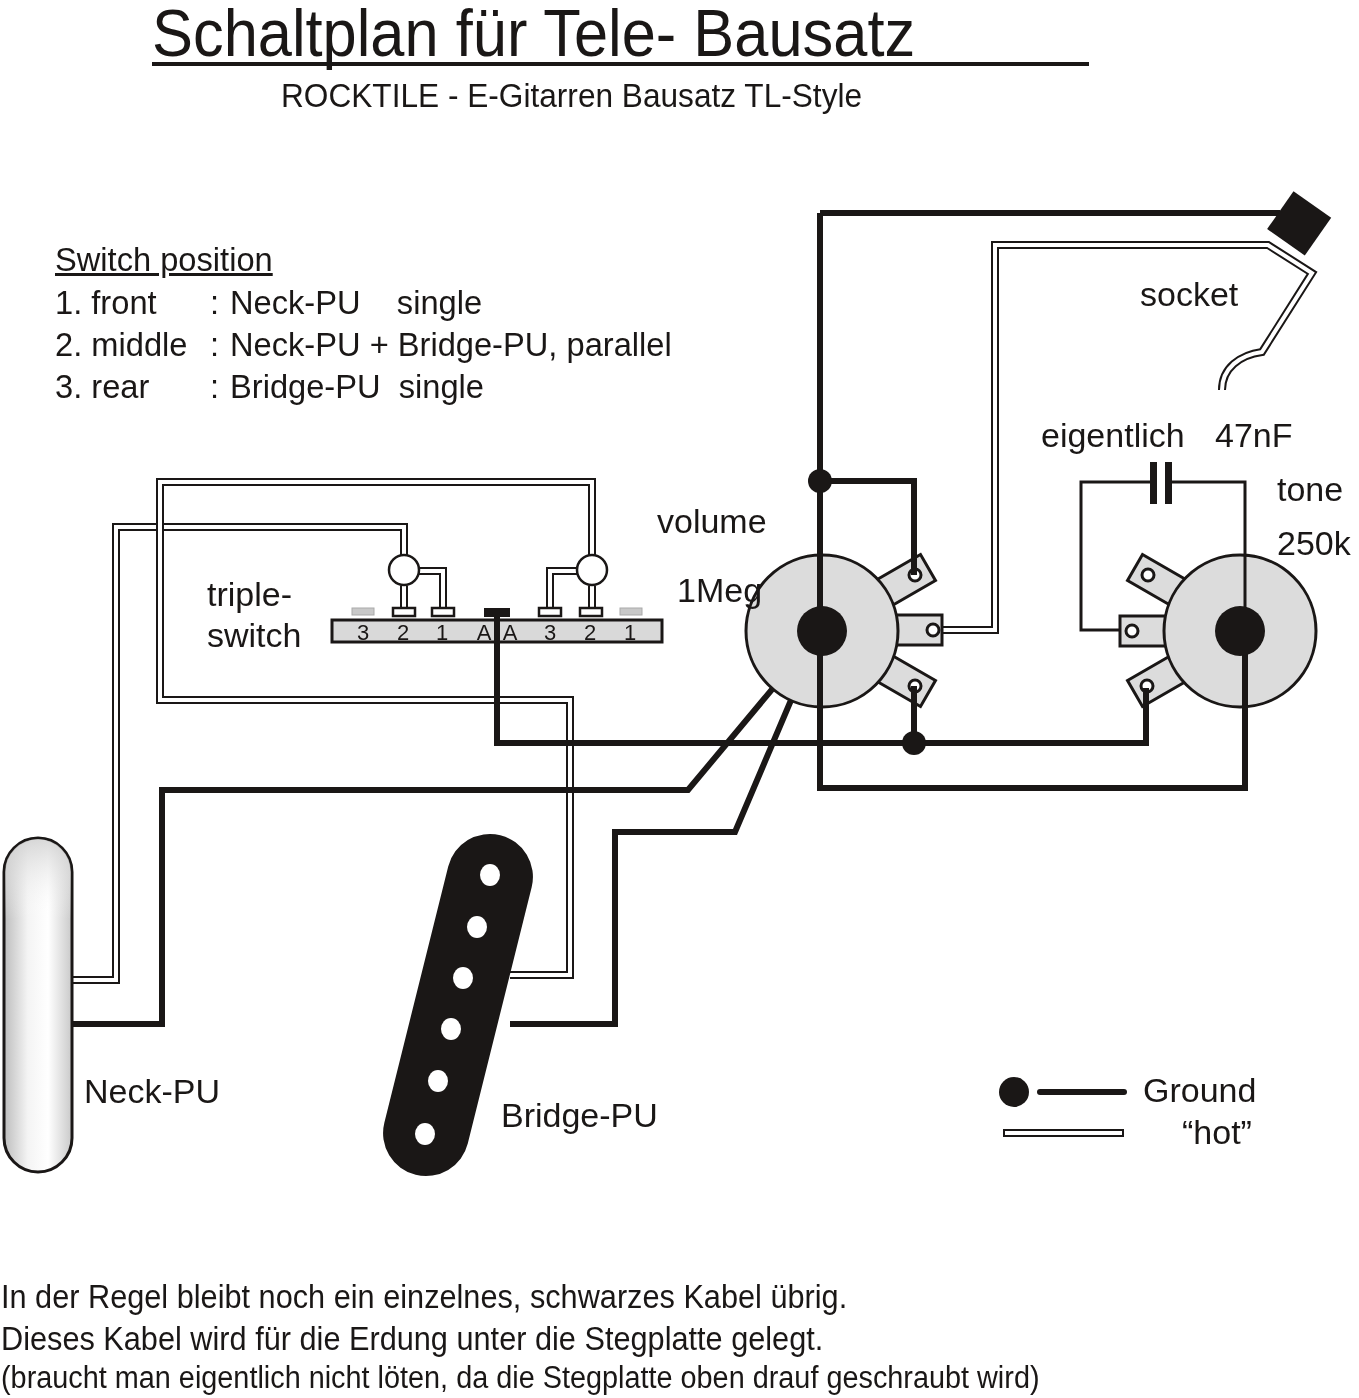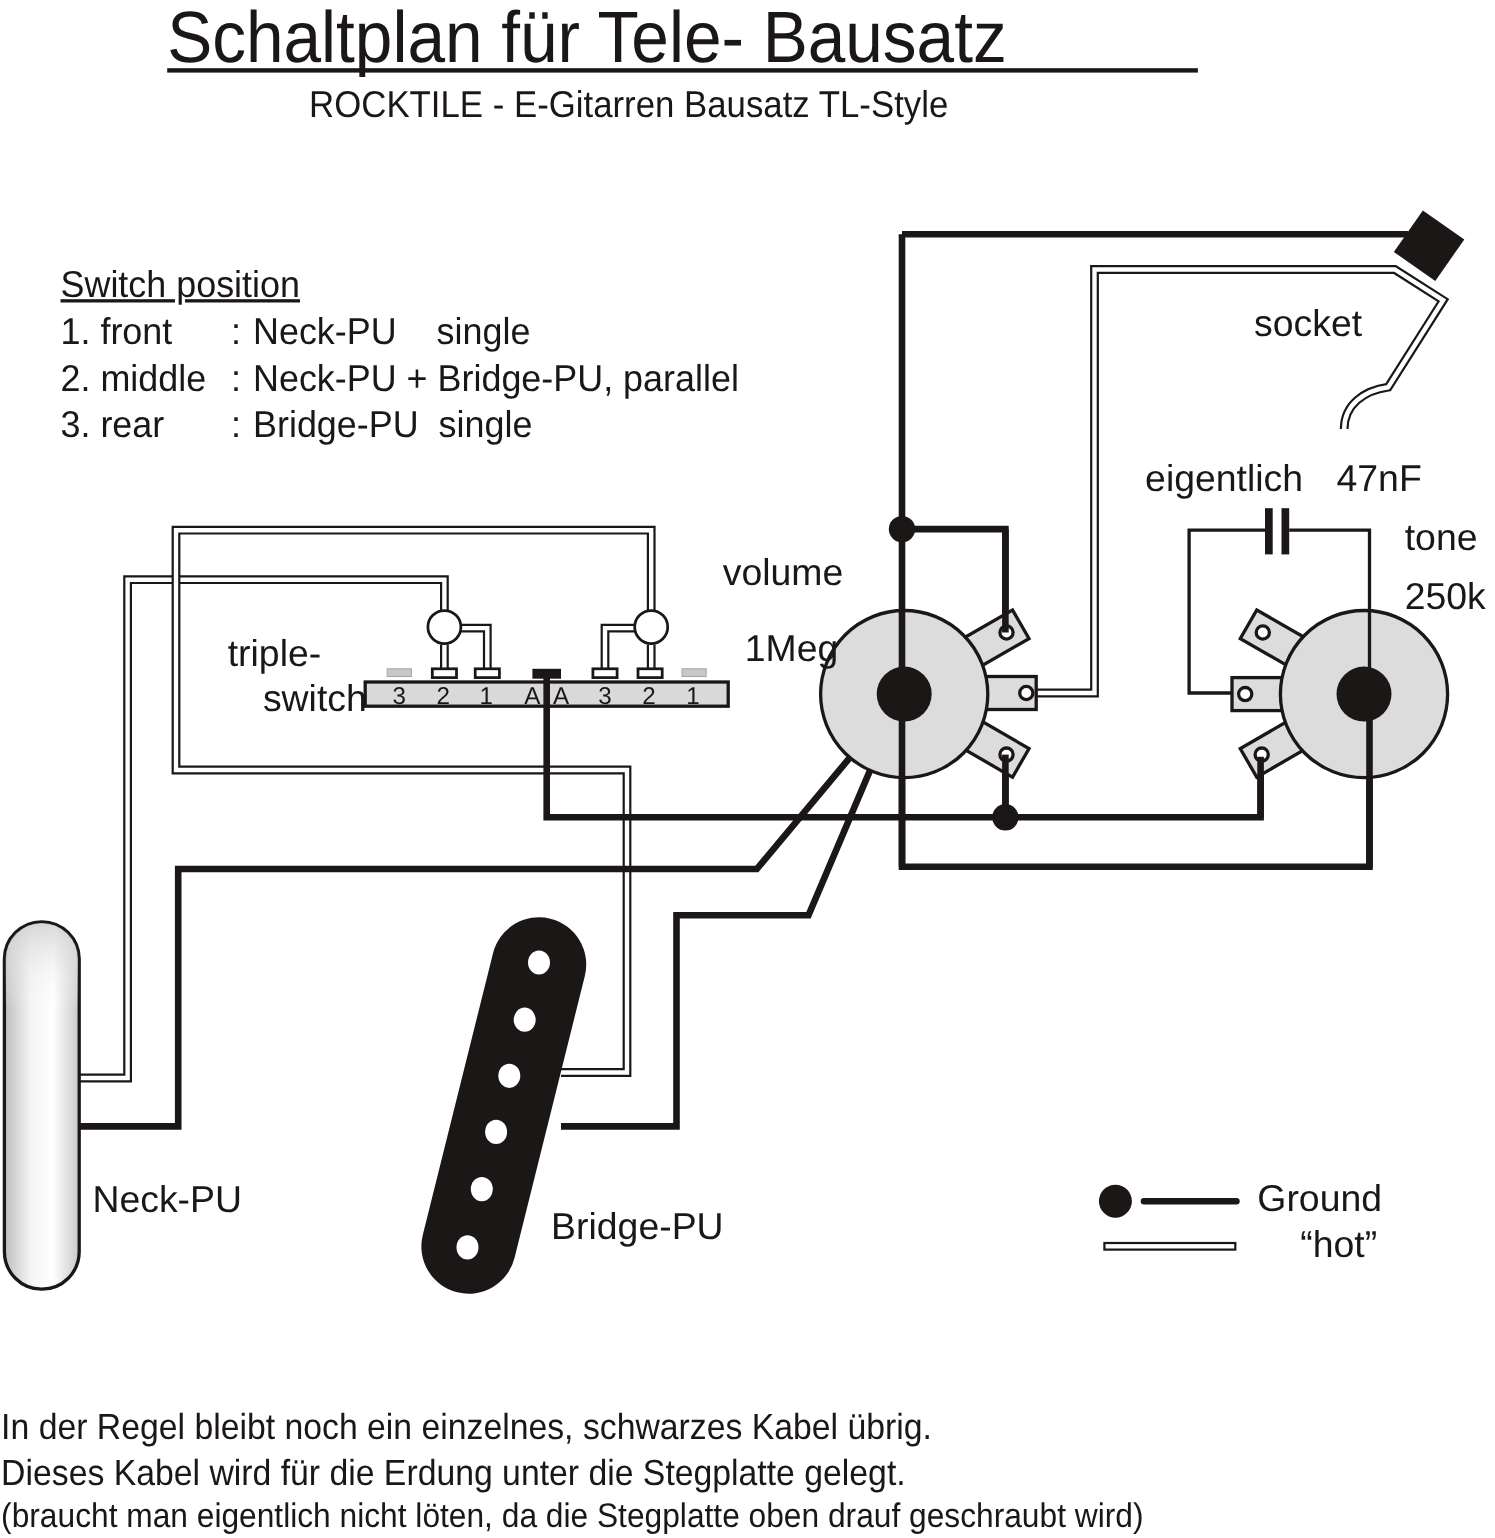--- a/index.html
+++ b/index.html
@@ -190,21 +190,21 @@
   </g>
 
   <g>
     <circle cx="1014" cy="1092" r="15" fill="#1a1716"></circle>
     <line x1="1040" y1="1092" x2="1124" y2="1092" stroke="#1a1716" stroke-width="6" stroke-linecap="round"></line>
     <rect x="1004" y="1130" width="119" height="6" fill="#ffffff" stroke="#1a1716" stroke-width="2"></rect>
   </g>
 </svg>
 
 <div class="txt lbl" style="left:207px;top:577px;">triple-</div>
-<div class="txt lbl" style="left:207px;top:618px;margin-left:32px;">switch</div>
+<div class="txt lbl" style="left:207px;top:618px;">switch</div>
 <div class="txt lbl" style="left:657px;top:484px;margin-top:20px;">volume</div>
 <div class="txt lbl" style="left:677px;top:526px;margin-top:47px;">1Meg</div>
 <div class="txt lbl" style="left:1277px;top:472px;">tone</div>
 <div class="txt lbl" style="left:1277px;top:526px;">250k</div>
 <div class="txt lbl" style="left:1041px;top:418px;">eigentlich</div>
 <div class="txt lbl" style="left:1215px;top:418px;">47nF</div>
 <div class="txt lbl" style="left:1140px;top:277px;">socket</div>
 <div class="txt lbl" style="left:84px;top:1074px;">Neck-PU</div>
 <div class="txt lbl" style="left:501px;top:1075px;margin-top:23px;">Bridge-PU</div>
 <div class="txt lbl" style="left:1143px;top:1073px;">Ground</div>

